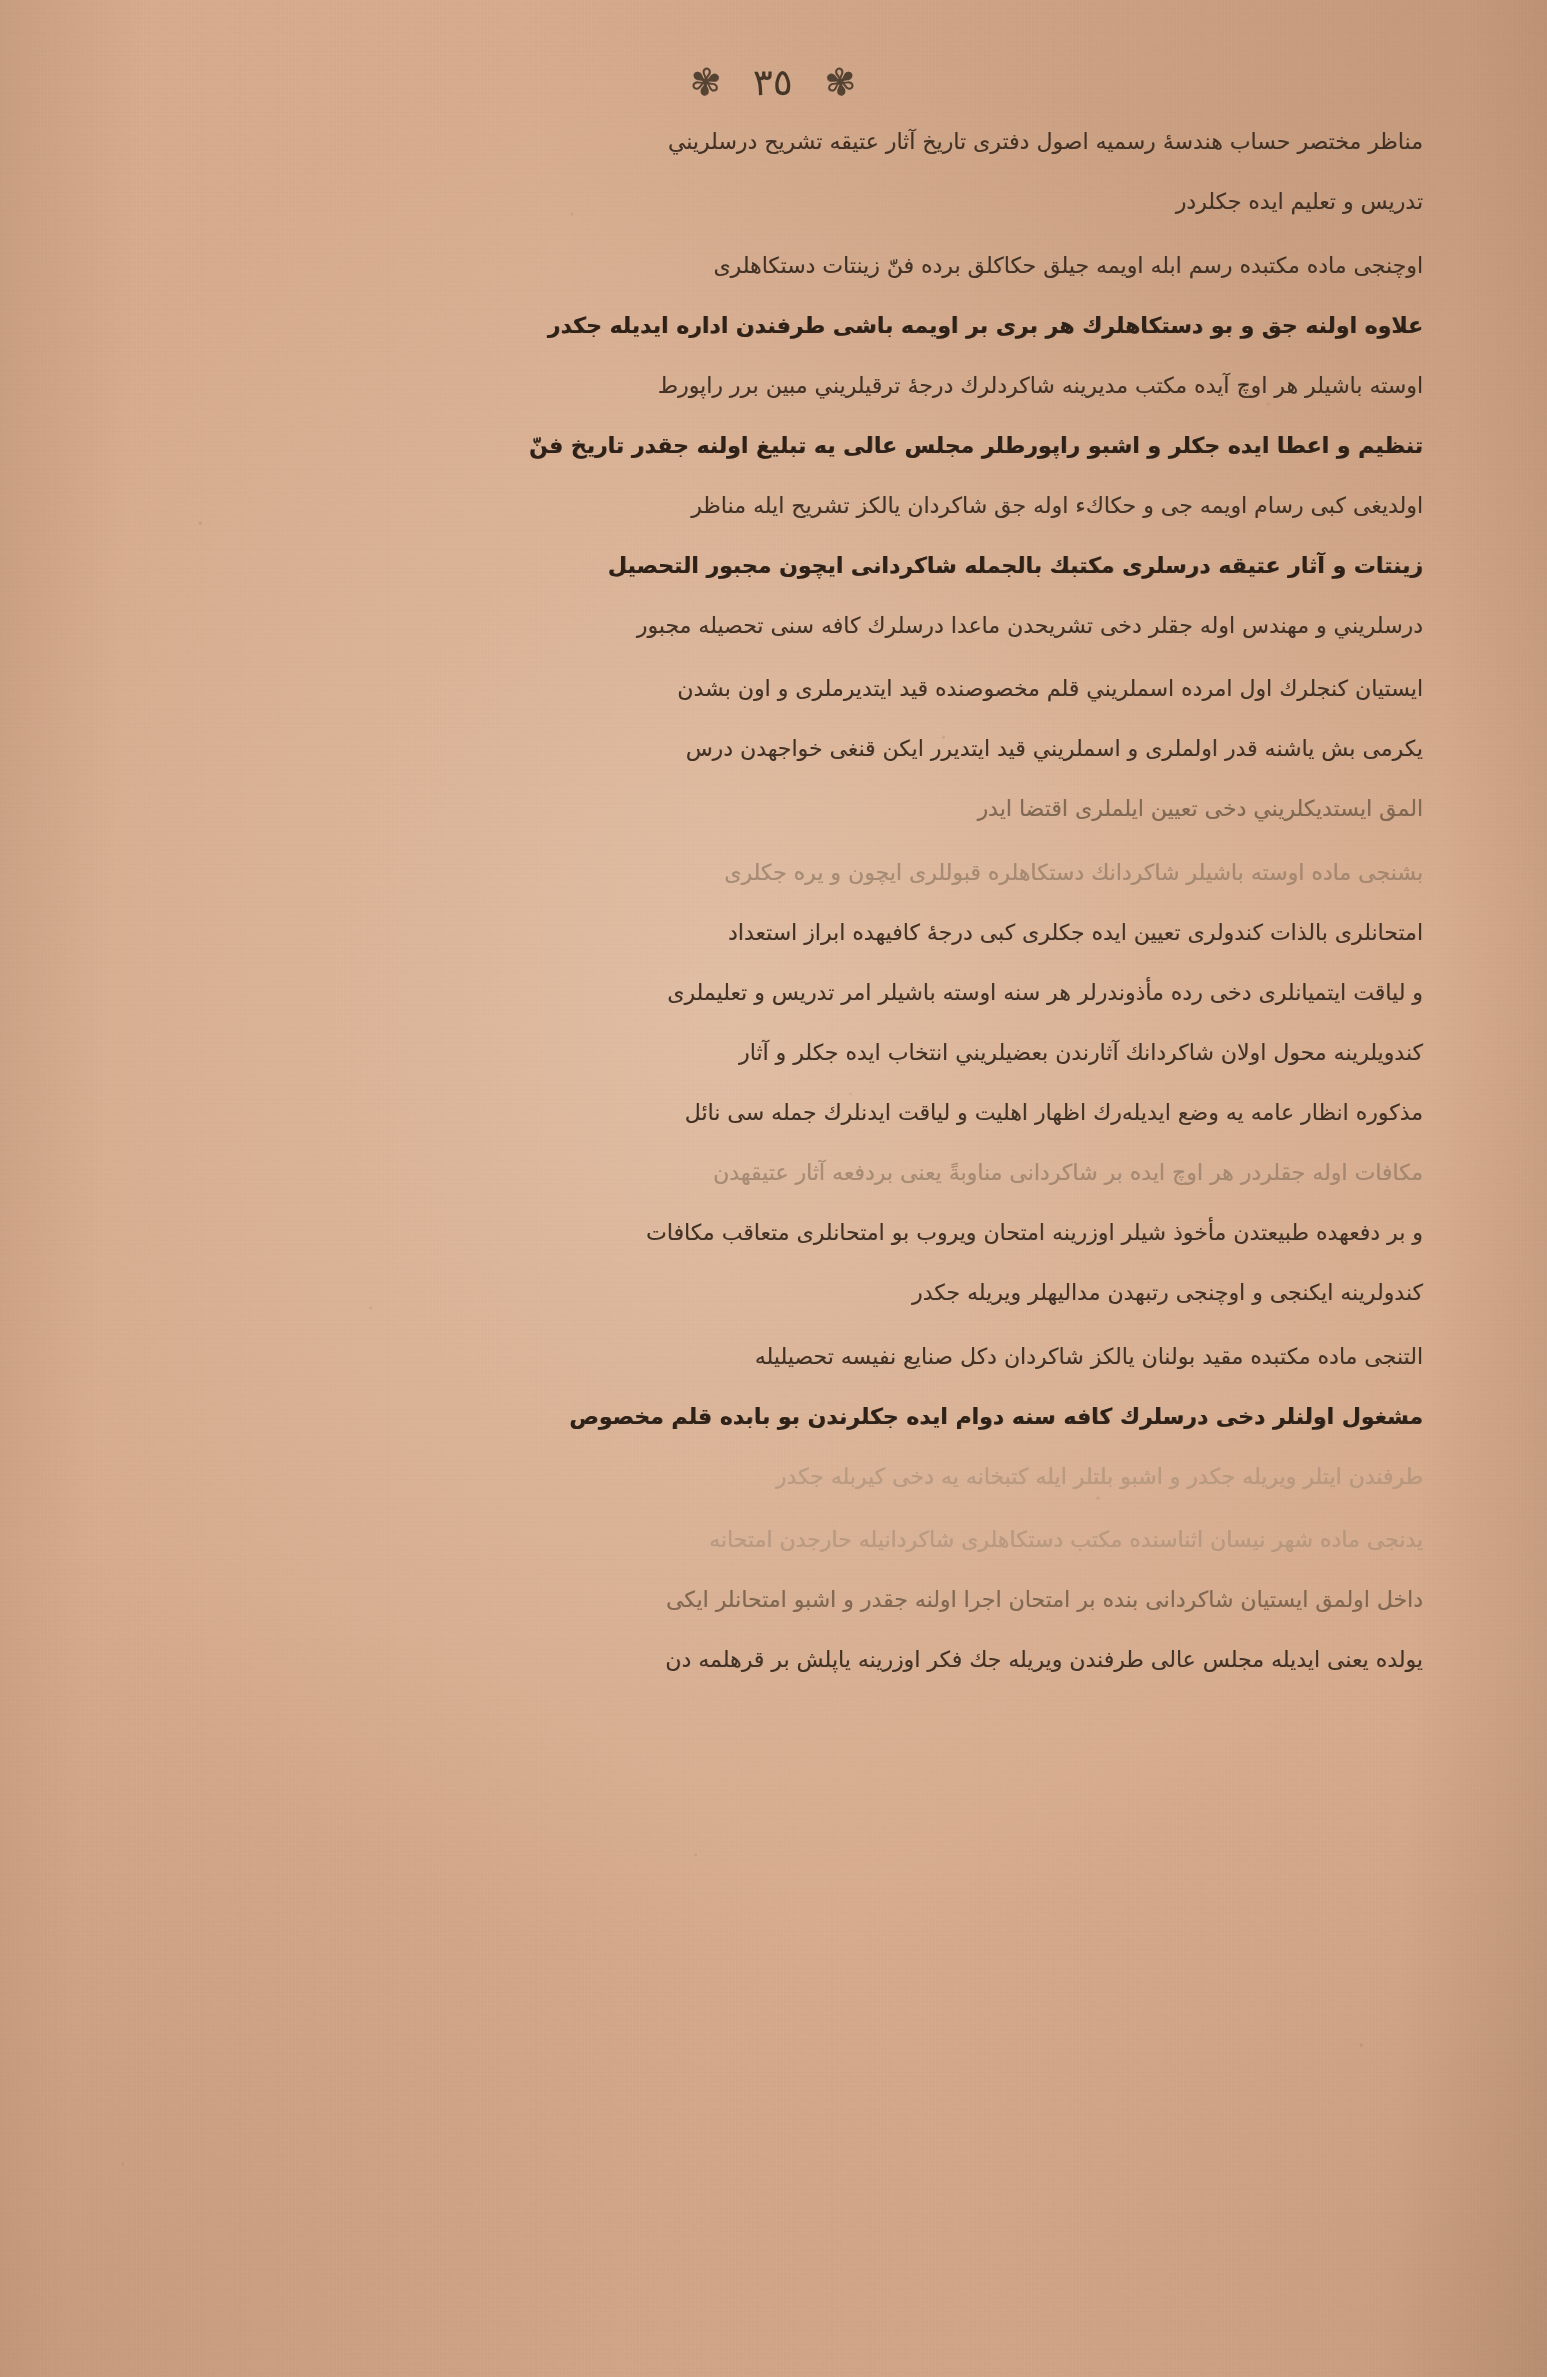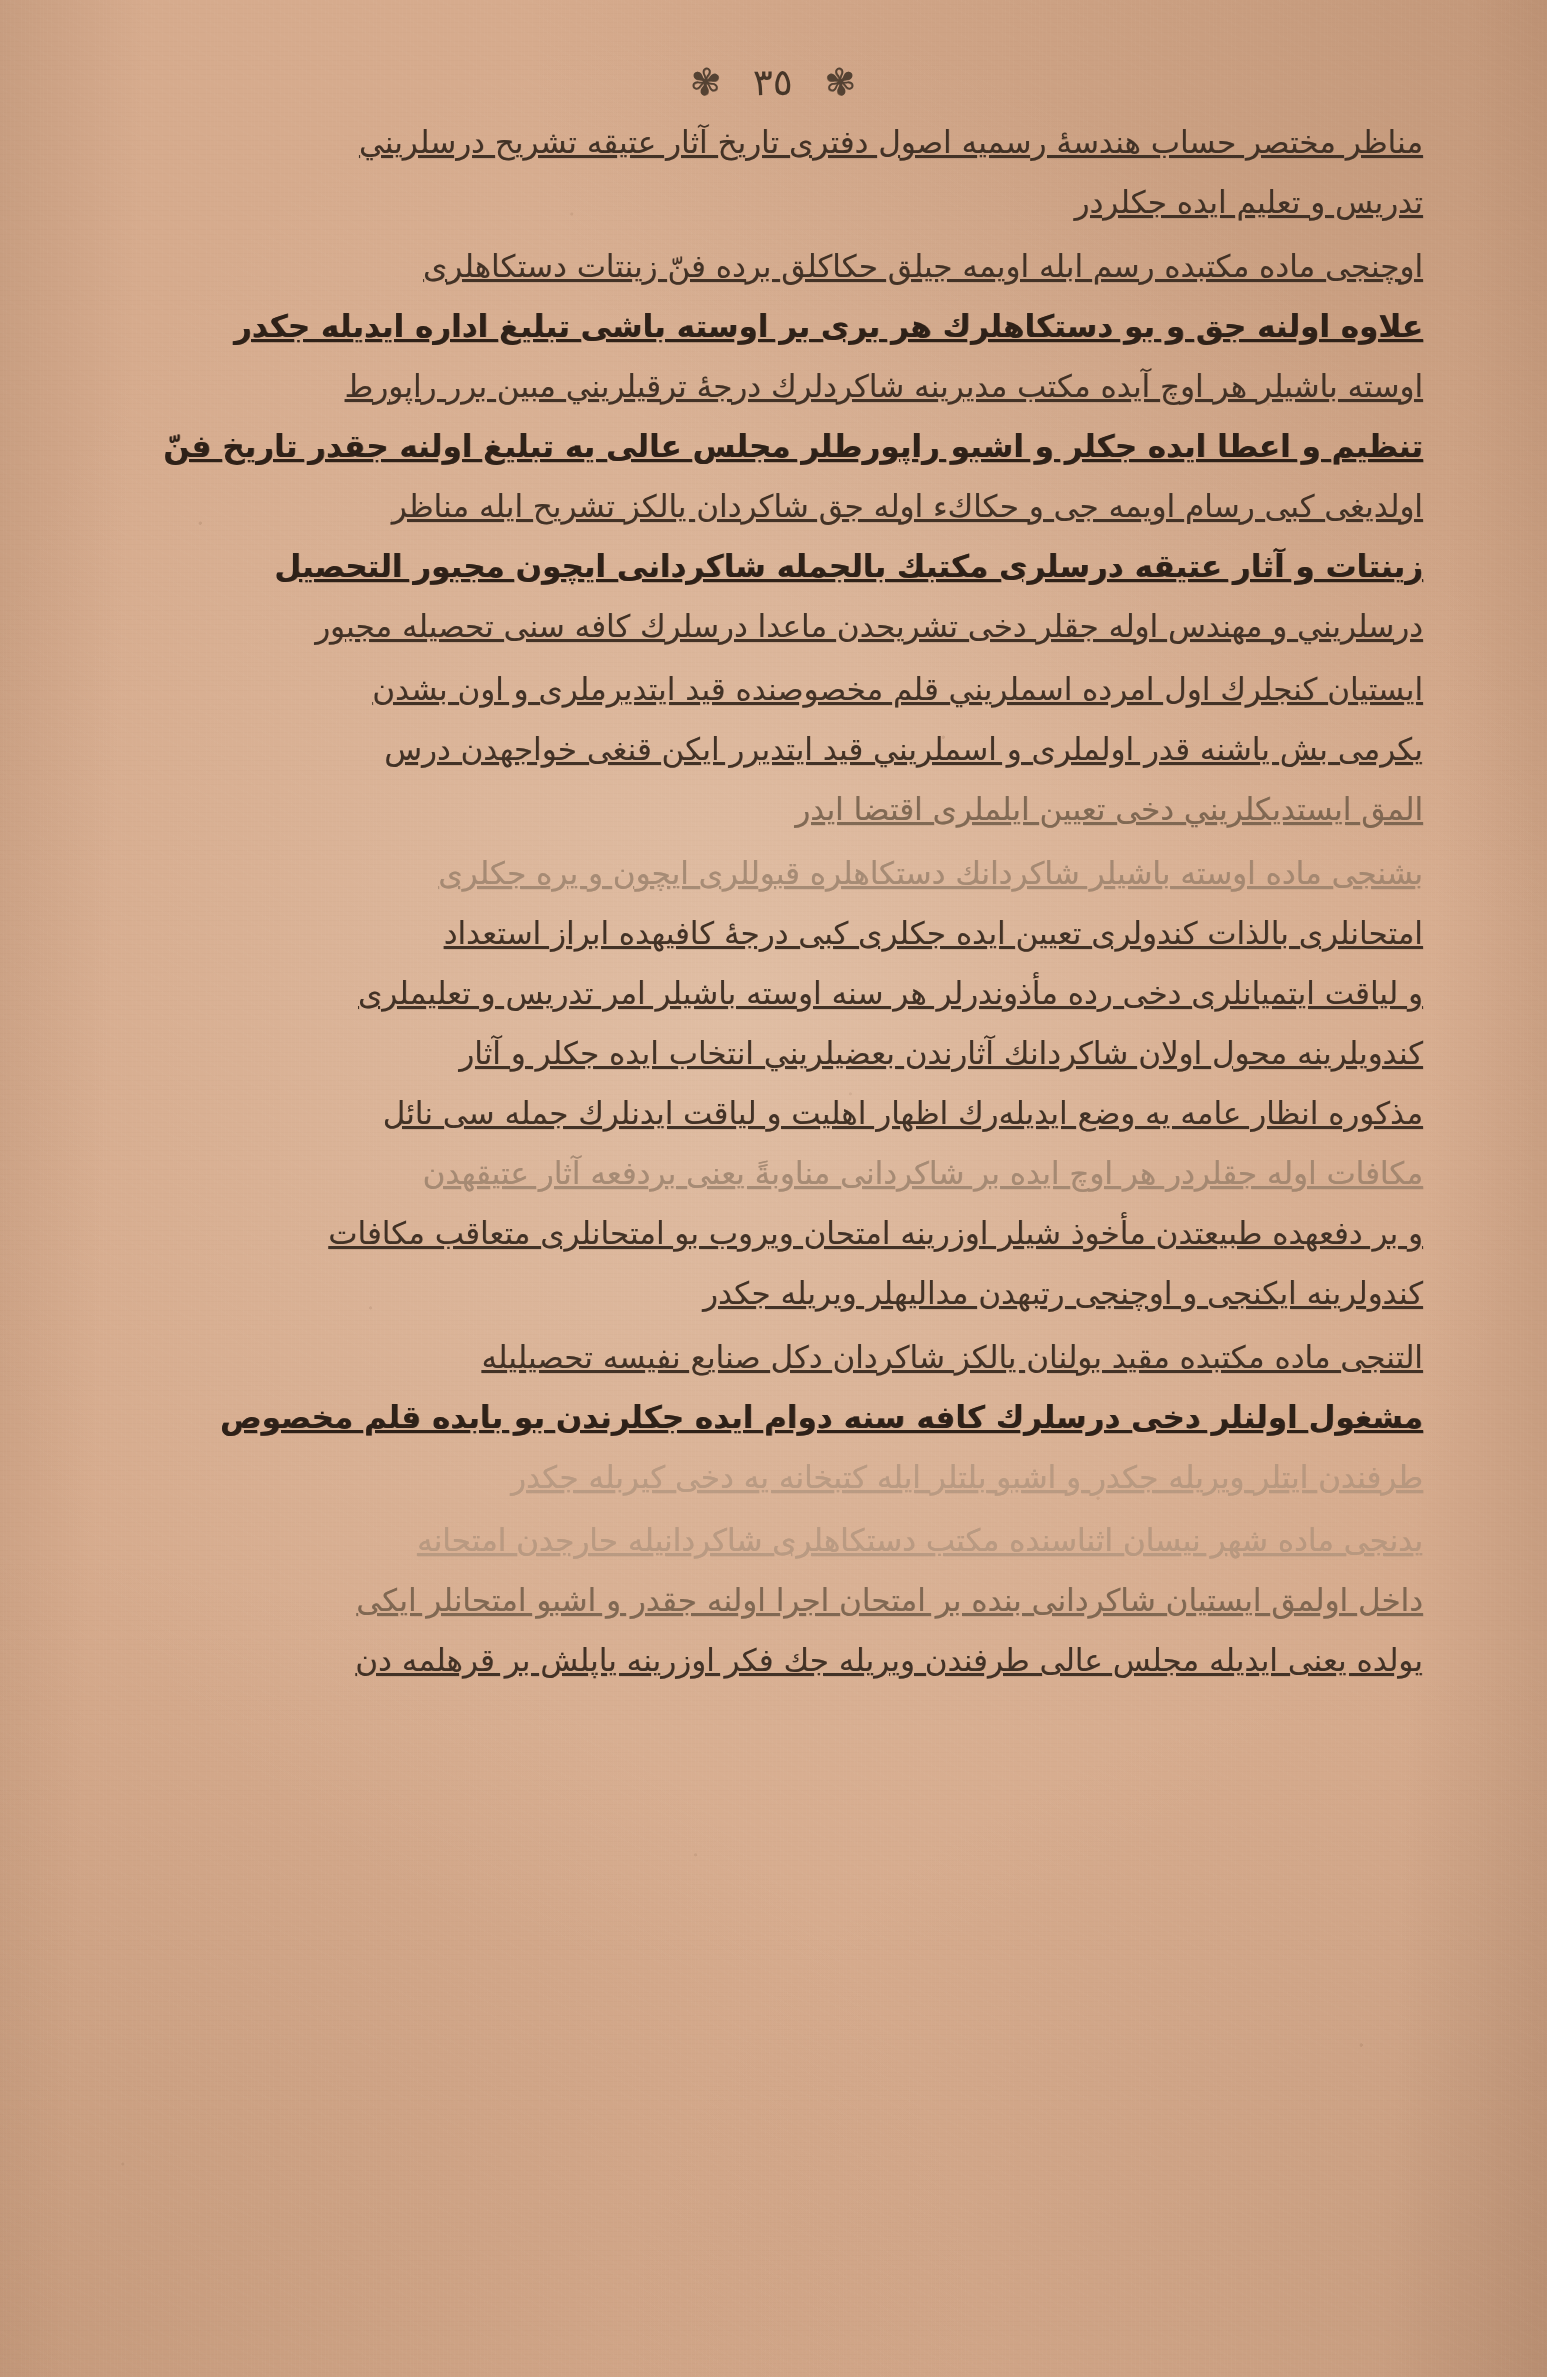--- a/index.html
+++ b/index.html
@@ -92,26 +92,25 @@
     text-align: justify;
     text-align-last: right;
     font-family: "DejaVu Sans", sans-serif;
     color: #3c2d22;
   }
   .para {
     margin: 0 0 3.7px 0;
   }
   .line {
     display: block;
-    font-size: 31px;
+    font-size: 22px;
     line-height: 60px;
     white-space: nowrap;
     color: #3b2c21;
     text-shadow: 0.4px 0.3px 0 rgba(70,50,34,0.35);
-    text-decoration: underline;
   }
 
   .line.indent-center { text-align: left; }
 
   
   .ink-dark  { color: #33251b; font-weight: 600; }
   .ink-mid   { color: #423226; }
   .ink-light { color: #6d5945; opacity: 0.82; }
   .ink-faded { color: #8a7460; opacity: 0.66; }
   .ink-vfaded{ color: #9c8672; opacity: 0.52; }
@@ -136,21 +135,21 @@
     <span class="ornament right">✾</span>
   </div>
 
   <div class="body-text" id="body-root">
       <div class="para">
         <div class="line ink-mid">مناظر مختصر حساب هندسهٔ رسميه اصول دفتری تاريخ آثار عتيقه تشريح درسلريني</div>
         <div class="line ink-mid indent-center">تدريس و تعليم ايده جكلردر</div>
       </div>
       <div class="para">
         <div class="line ink-mid">اوچنجی ماده        مكتبده رسم ابله اويمه جيلق حكاكلق بردە فنّ زينتات دستكاهلری</div>
-        <div class="line ink-dark heavy">علاوه اولنه جق و بو دستكاهلرك هر بری بر اوسته باشی تبليغ اداره ايدیله جكدر</div>
+        <div class="line ink-dark heavy">علاوه اولنه جق و بو دستكاهلرك هر بری بر اويمه باشی طرفندن اداره ايدیله جكدر</div>
         <div class="line ink-mid">اوسته باشيلر هر اوچ آيده مكتب مديرينه شاكردلرك درجهٔ ترقيلريني مبين برر راپورط</div>
         <div class="line ink-dark heavy">تنظيم و اعطا ايده جكلر و اشبو راپورطلر مجلس عالی يه تبليغ اولنه جقدر تاريخ فنّ</div>
         <div class="line ink-mid">اولديغی كبی رسام اويمه جی و حكاكء اوله جق شاكردان يالكز تشريح ايله مناظر</div>
         <div class="line ink-dark heavy">زينتات و آثار عتيقه درسلری مكتبك بالجمله شاكردانی ايچون مجبور التحصيل</div>
         <div class="line ink-mid">درسلريني و مهندس اوله جقلر دخی تشريحدن ماعدا درسلرك كافه سنی تحصيله مجبور</div>
       </div>
       <div class="para">
         <div class="line ink-mid">ايستيان كنجلرك اول امرده اسملريني قلم مخصوصنده قيد ايتديرملری و اون بشدن</div>
         <div class="line ink-mid">يكرمی بش ياشنه قدر اولملری و اسملريني قيد ايتديرر ايكن قنغی خواجهدن درس</div>
         <div class="line ink-light">المق ايستديكلريني دخی تعيين ايلملری اقتضا ايدر</div>

